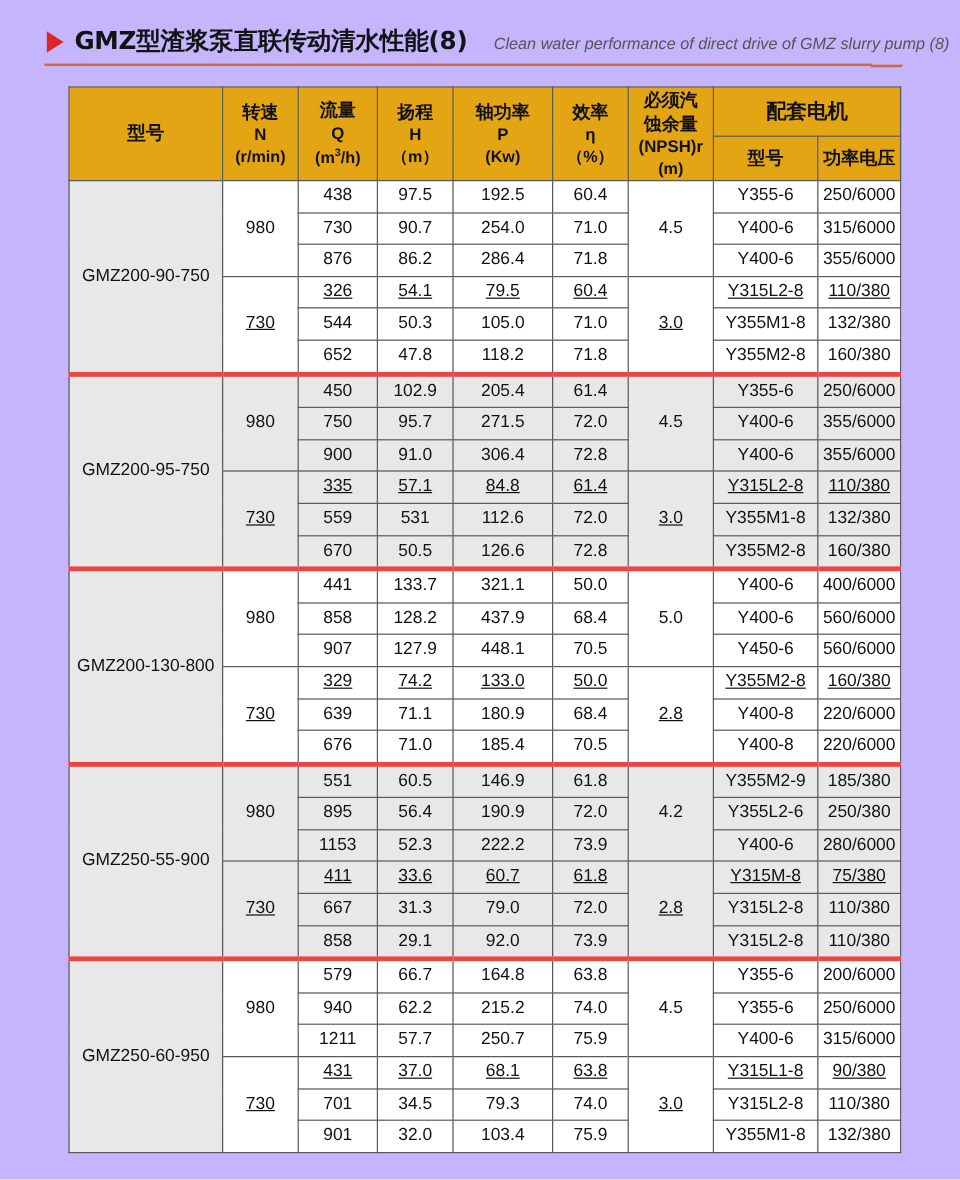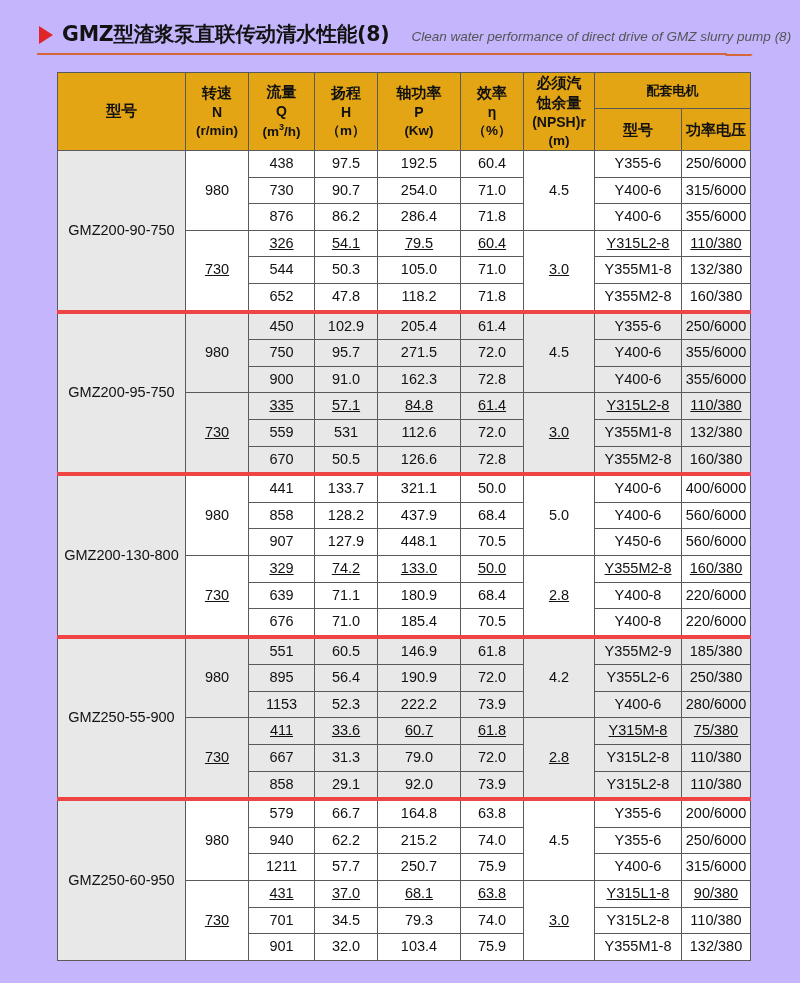--- a/index.html
+++ b/index.html
@@ -108,21 +108,21 @@
     display: block;
     font-family: "Liberation Sans", sans-serif;
   }
   thead th .hdr-unit {
     font-weight: bold;
     font-size: 13.5px;
     display: block;
     font-family: "Liberation Sans", sans-serif;
   }
   thead th.model-head .hdr-cn { font-size: 15.5px; }
-  thead th.motor-head .hdr-cn { font-size: 13px; }
+  thead th.motor-head .hdr-cn { font-size: 17px; }
   sup { font-size: 9px; vertical-align: super; }
 
   
   tbody td {
     font-size: 14.5px;
     height: 25.6px;
     line-height: 25.6px;
     color: #141414;
   }
   td.model-cell {
@@ -295,21 +295,21 @@
             <td>750</td>
             <td>95.7</td>
             <td>271.5</td>
             <td>72.0</td>
             <td>Y400-6</td>
             <td>355/6000</td>
           </tr>
           <tr class="band">
             <td>900</td>
             <td>91.0</td>
-            <td>162.3</td>
+            <td>306.4</td>
             <td>72.8</td>
             <td>Y400-6</td>
             <td>355/6000</td>
           </tr>
           <tr class="band speed-top">
             <td rowspan="3">730</td>
             <td>335</td>
             <td>57.1</td>
             <td>84.8</td>
             <td>61.4</td>

